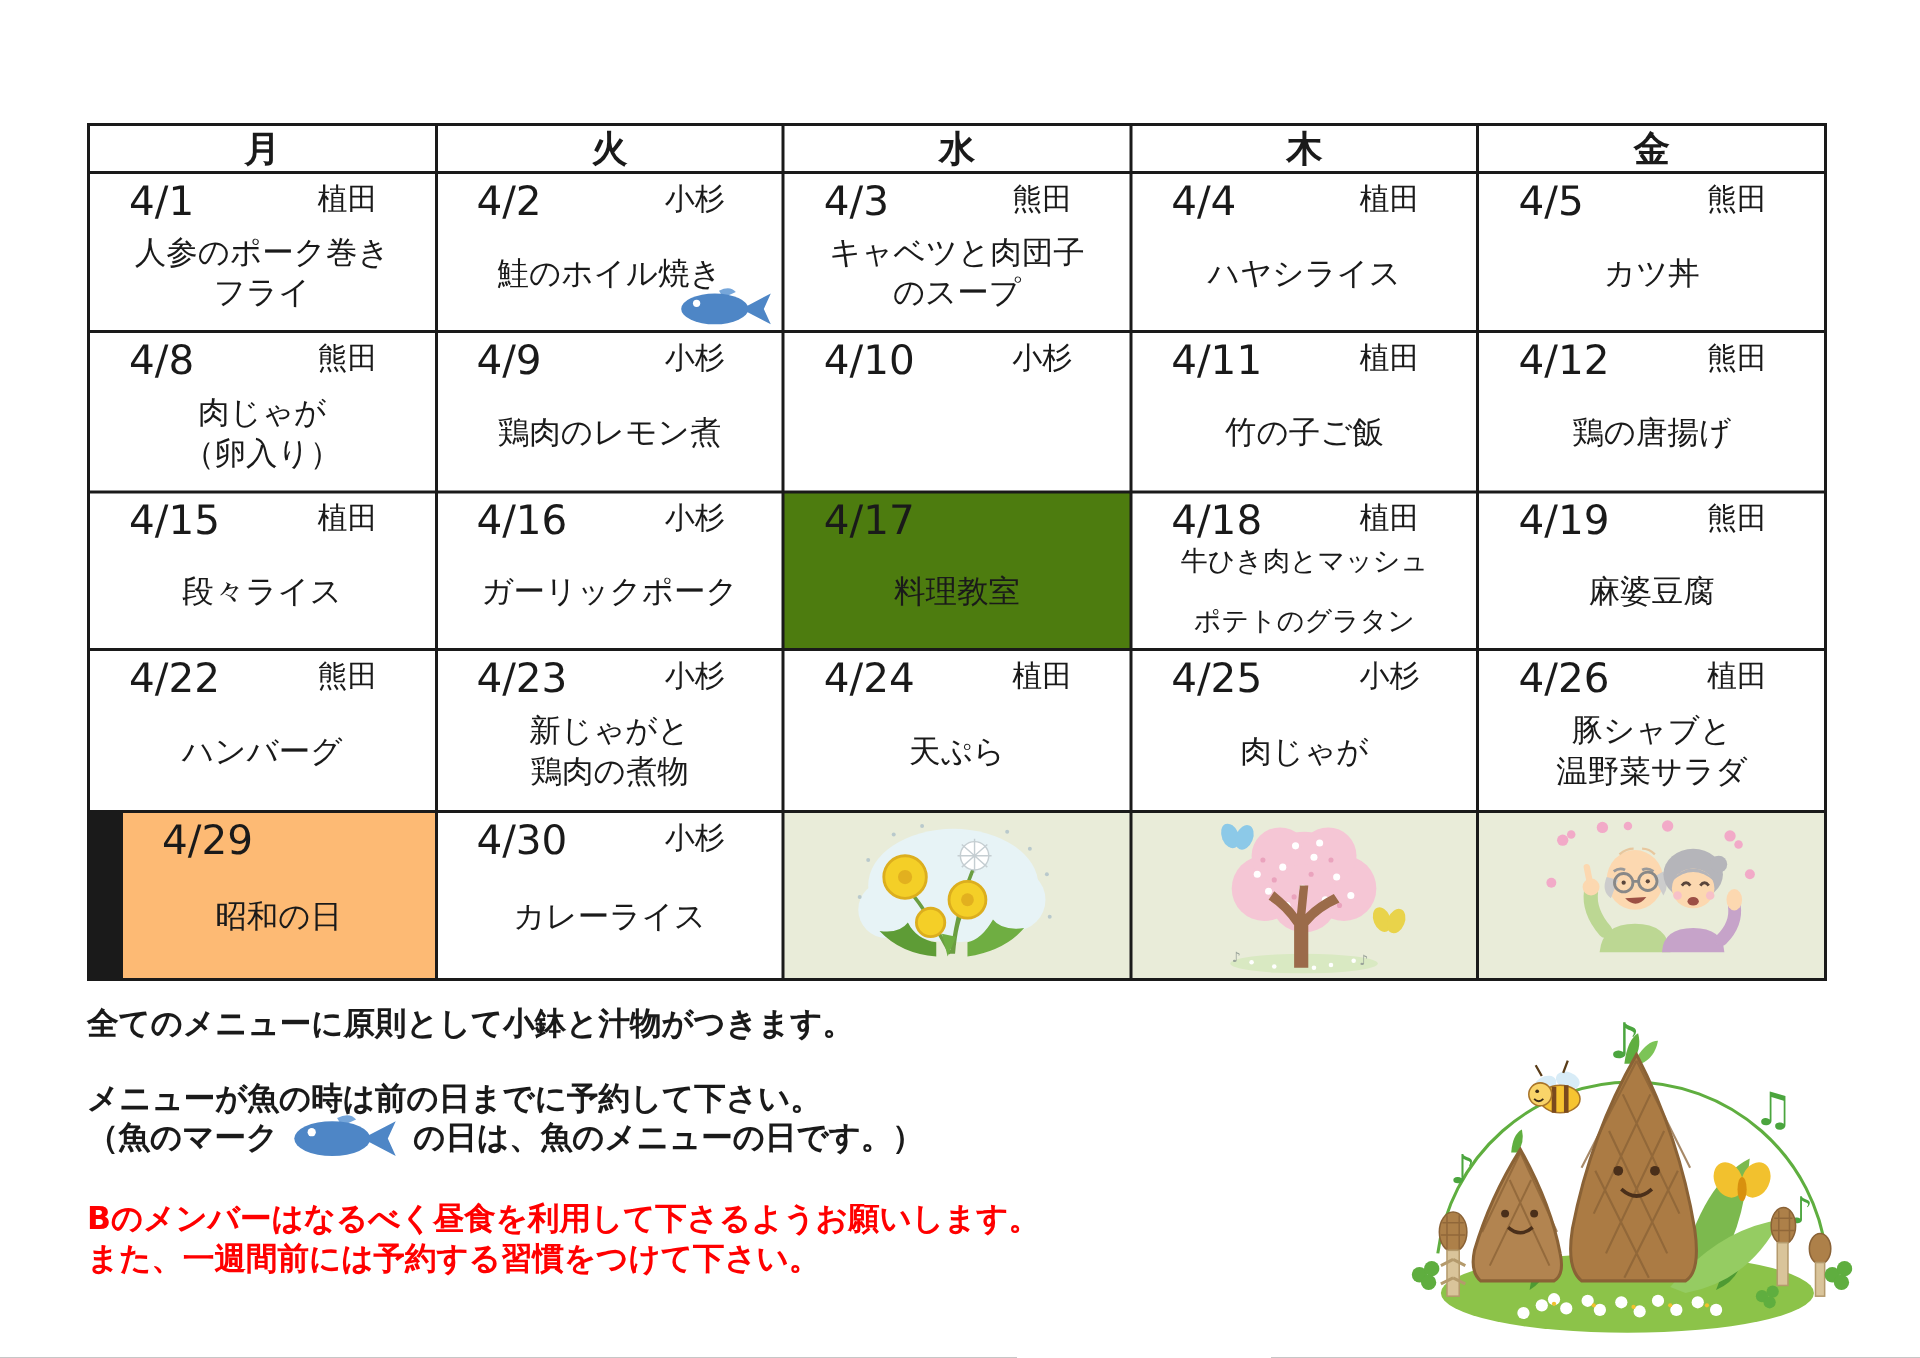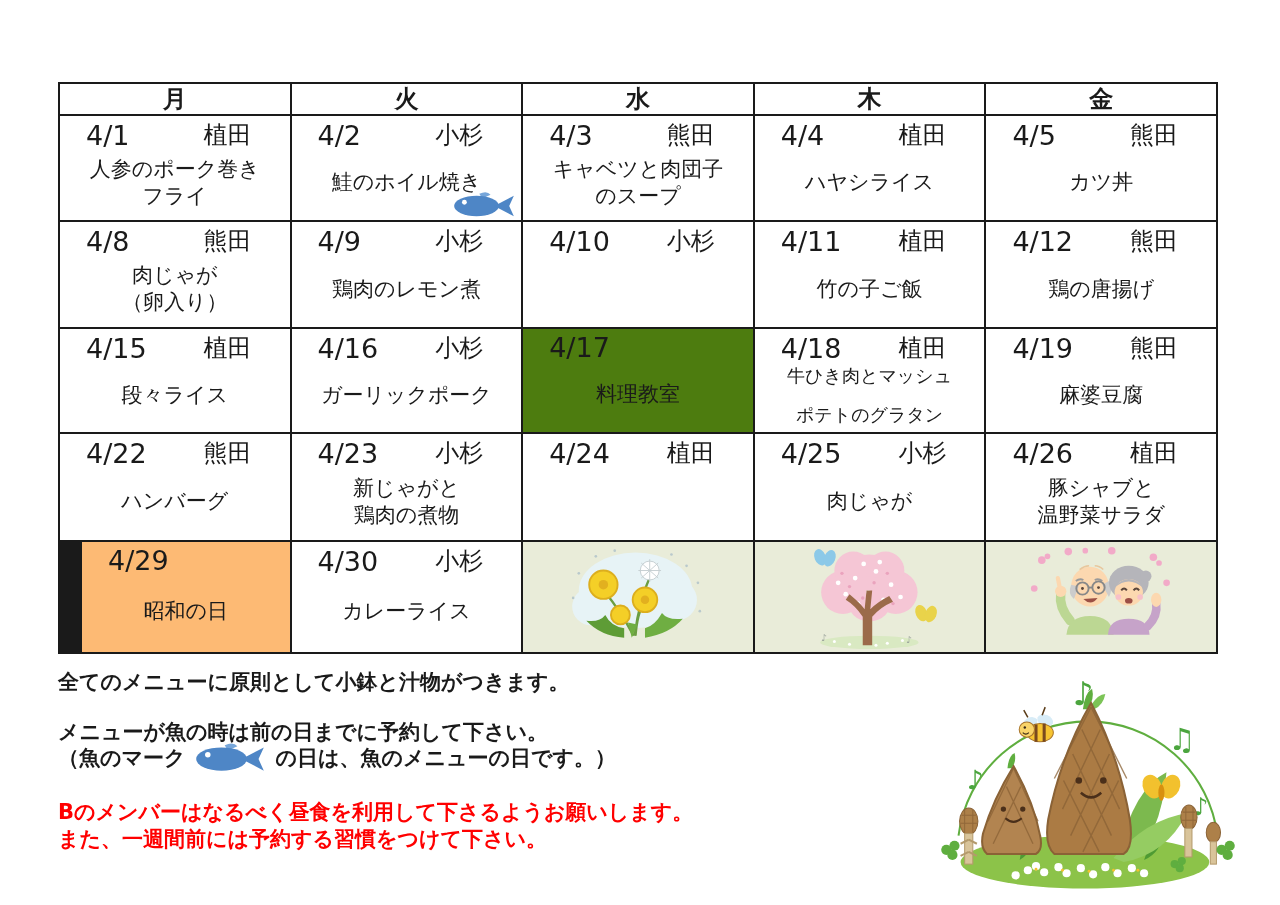--- a/index.html
+++ b/index.html
@@ -20,25 +20,25 @@
     grid-template-rows:30px 104px 105px 103px 106px 110px;
     gap:2px; background:#1a1a1a; border:2px solid #1a1a1a;
   }
   .cell { background:#fff; position:relative; overflow:visible; }
   .head-cell {
     display:flex; align-items:center; justify-content:center;
     font-size:24px; font-weight:bold;
   }
   .day-cell { display:flex; flex-direction:column; }
   .cell-head {
-    display:flex; justify-content:space-between; align-items:center;
+    display:flex; justify-content:space-between; align-items:flex-start;
     padding:3px 38px 0 26px;
   }
   .date { font-size:27px; }
-  .staff { font-size:24px; }
+  .staff { font-size:20px; }
   .menu {
     flex:1; display:flex; flex-direction:column;
     justify-content:center; align-items:center;
     font-size:21px; line-height:1.28; text-align:center; padding-bottom:6px;
   }
   .menu-small { font-size:18px;justify-content:space-between; }
   .cell-fish { position:absolute; right:4px; bottom:1px; width:66px; height:28px; z-index:2; }
   .cell-fish svg { width:100%; height:100%; display:block; }
 
   .decor-cell {
@@ -227,20 +227,23 @@
         </div>
         <div class="menu">
           <div>新じゃがと</div>
           <div>鶏肉の煮物</div>
         </div>
       </div>
       <div class="cell day-cell">
         <div class="cell-head">
           <span class="date">4/24</span>
           <span class="staff">植田</span>
+        </div>
+        <div class="menu">
+          <div>天ぷら</div>
         </div>
       </div>
       <div class="cell day-cell">
         <div class="cell-head">
           <span class="date">4/25</span>
           <span class="staff">小杉</span>
         </div>
         <div class="menu">
           <div>肉じゃが</div>
         </div>

